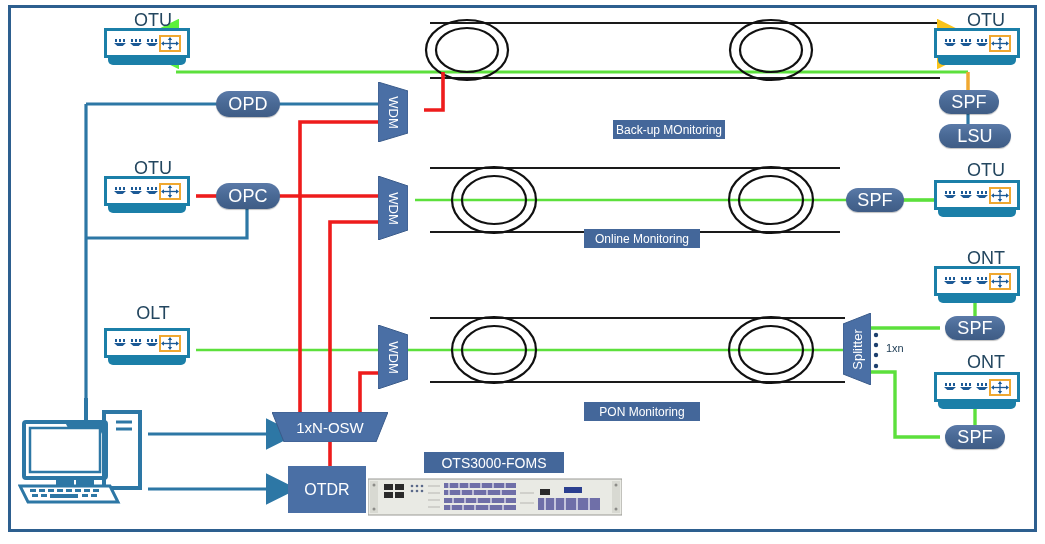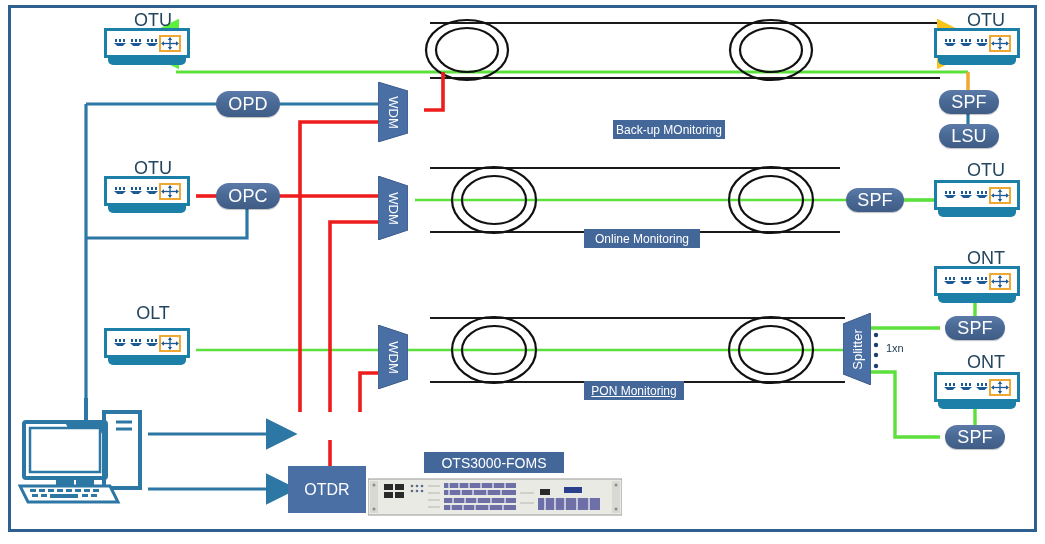--- a/index.html
+++ b/index.html
@@ -398,21 +398,21 @@
     <svg width="30" height="64" viewBox="0 0 30 64">
         <polygon points="0,0 30,10 30,54 0,64" fill="#4a6fa5" stroke="#3a5b8a" stroke-width="1"></polygon>
       </svg>
     <div class="txt">
         <span class="vtext-down">WDM</span>
       </div>
   </div>
 
   <div class="tagbox" style="left:613px; top:94px; width:112px; height:19px;margin-top:26px;">Back-up MOnitoring</div>
   <div class="tagbox" style="left:584px; top:229px; width:116px; height:19px;">Online Monitoring</div>
-  <div class="tagbox" style="left:584px; top:381px; width:100px; height:19px;text-decoration:underline;">PON Monitoring</div>
+  <div class="tagbox" style="left:584px; top:402px; width:116px; height:19px;">PON Monitoring</div>
 
   <div class="devlabel" style="left:942px; top:10px; width:88px;">OTU</div>
   <div class="netdev" style="left:934px; top:28px;">
     <div class="body">
       <div class="ports">
         <div class="pg">
             <div class="dots">
               <i></i>
               <i></i>
               <i></i>
@@ -455,21 +455,21 @@
               <path d="M9,13 l2.2,-3 h-4.4 z"></path>
             <path d="M0,6.5 l3,-2.2 v4.4 z"></path>
               <path d="M18,6.5 l-3,-2.2 v4.4 z"></path>
           </g>
         </svg>
       </div>
     </div>
     <div class="base"></div>
   </div>
   <div class="pill" style="left:939px; top:90px; width:60px; height:24px;">SPF</div>
-  <div class="pill" style="left:939px; top:124px; width:60px; height:24px;">LSU</div>
+  <div class="pill" style="left:939px; top:124px; width:72px; height:24px;">LSU</div>
 
   <div class="pill" style="left:846px; top:188px; width:58px; height:24px;">SPF</div>
   <div class="devlabel" style="left:942px; top:160px; width:88px;">OTU</div>
   <div class="netdev" style="left:934px; top:180px;">
     <div class="body">
       <div class="ports">
         <div class="pg">
             <div class="dots">
               <i></i>
               <i></i>
@@ -643,20 +643,28 @@
   <svg class="layer" viewBox="0 0 1045 544">
     <g fill="#1c3f6e">
       <circle cx="876" cy="335" r="2.2"></circle>
         <circle cx="876" cy="345" r="2.2"></circle>
       <circle cx="876" cy="355" r="2.2"></circle>
         <circle cx="876" cy="366" r="2.2"></circle>
     </g>
   </svg>
   <div class="plainlabel" style="left:886px; top:342px;">1xn</div>
 
+  <div class="trap" style="left:272px; top:412px; width:116px; height:30px;">
+    <svg width="116" height="30" viewBox="0 0 116 30">
+        <polygon points="0,0 116,0 104,30 12,30" fill="#4a6fa5" stroke="#3a5b8a" stroke-width="1"></polygon>
+      </svg>
+    <div class="txt" style="font-size:15px;">
+        <span>1xN-OSW</span>
+      </div>
+  </div>
 
   <div class="rectbox" style="left:288px; top:466px; width:78px; height:47px;">OTDR</div>
 
   <div class="tagbox" style="left:424px; top:452px; width:140px; height:21px; font-size:14px;">OTS3000-FOMS</div>
   <div style="position:absolute; left:368px; top:477px; width:254px; height:40px;">
     <svg width="254" height="40" viewBox="0 0 254 40">
       <rect x="0" y="2" width="254" height="36" fill="#e9eae4" stroke="#9a9a95" stroke-width="1"></rect>
       <rect x="2" y="4" width="8" height="32" fill="#d8d9d2"></rect>
       <rect x="244" y="4" width="8" height="32" fill="#d8d9d2"></rect>
       <circle cx="6" cy="8" r="1.5" fill="#8c8c88"></circle>

